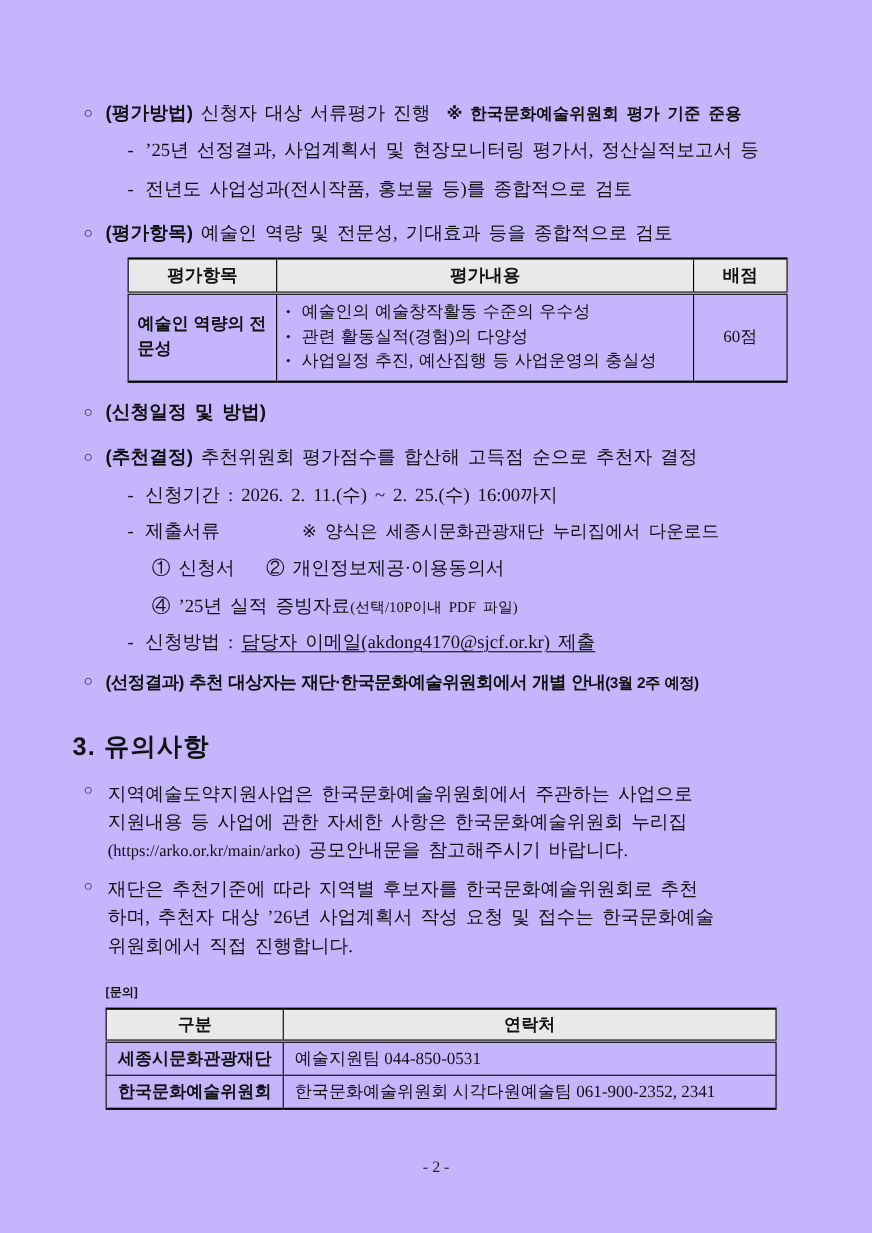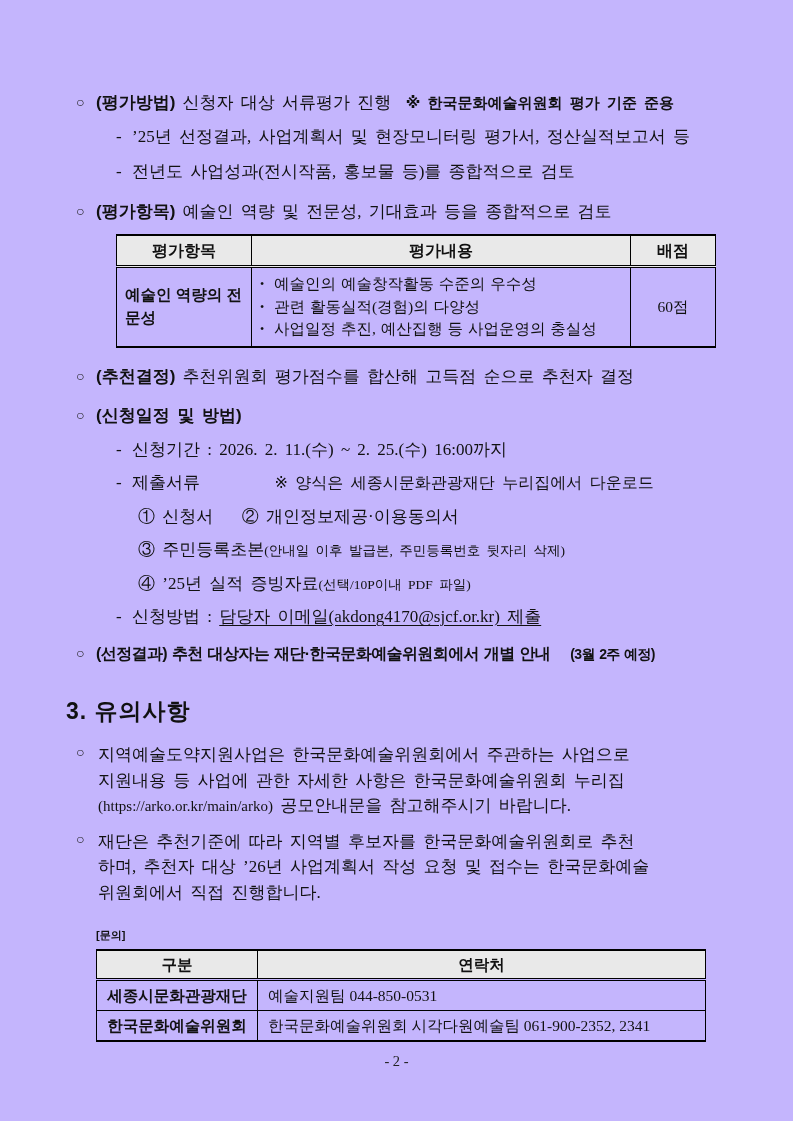--- a/index.html
+++ b/index.html
@@ -51,21 +51,21 @@
   .ctable th {
     background:#e9e9e9; font-family:Liberation Serif, serif;
     font-weight:bold; font-size:15.5px; padding:2px 4px;
     border:1px solid #000; border-top:2.5px solid #000; border-bottom:3px double #000;
   }
   .ctable td { border:1px solid #000; padding:3px 10px; }
   .ctable tr:last-child td { border-bottom:2.5px solid #000; }
   .ctable .c-org { width:152px; text-align:center; font-family:"Liberation Sans","DejaVu Sans",sans-serif; font-weight:bold; padding:3px 4px; }
 
   .resultline { font-family:"Liberation Sans","DejaVu Sans",sans-serif; font-weight:bold; font-size:16px; letter-spacing:-0.6px; word-spacing:1px; white-space:nowrap; }
-  .resultline .sm2 { font-size:14px;padding-left:20px; }
+  .resultline .sm2 { font-size:14px; }
 
   .footer { position:absolute; left:0; bottom:48px; width:100%; text-align:center; font-size:14.5px; color:#222; }
 
   .mt8{margin-top:8px;} .mt10{margin-top:10px;} .mt12{margin-top:12px;}
   .mt14{margin-top:14px;} .mt16{margin-top:16px;}
 </style>
 </head>
 <body>
 
 <div class="page">
@@ -100,43 +100,40 @@
         <td>
           <div class="bullet-line"><span class="bdot">•</span><span>예술인의 예술창작활동 수준의 우수성</span></div>
           <div class="bullet-line"><span class="bdot">•</span><span>관련 활동실적(경험)의 다양성</span></div>
           <div class="bullet-line"><span class="bdot">•</span><span>사업일정 추진, 예산집행 등 사업운영의 충실성</span></div>
         </td>
         <td class="c-score">60점</td>
       </tr>
     </tbody>
       </table>
 
+    <div class="ln mt14">
+      <span class="circ">○</span><span class="blabel">(신청일정 및 방법)</span>
+    </div>
+
     <div class="ln mt16">
       <span class="circ">○</span><span class="blabel">(추천결정)</span>
       <span>추천위원회 평가점수를 합산해 고득점 순으로 추천자 결정</span>
-    </div>
-
-    <div class="ln mt14">
-      <span class="circ">○</span><span class="blabel">(신청일정 및 방법)</span>
     </div>
     <div class="ln dashline mt8">
       <span class="dash">-</span><span>신청기간 : 2026. 2. 11.(수) ~ 2. 25.(수) 16:00까지</span>
     </div>
     <div class="ln dashline mt8">
       <span class="dash">-</span><span>제출서류</span>
       <span style="display:inline-block;width:60px;"></span>
       <span class="note2">※ 양식은 세종시문화관광재단 누리집에서 다운로드</span>
     </div>
     <div class="ln docline mt8">
       <span>① 신청서</span>
       <span style="display:inline-block;width:14px;"></span>
       <span>② 개인정보제공·이용동의서</span>
-    </div>
-    <div class="ln docline mt8">
-      <span>③ 주민등록초본</span><span class="sm">(안내일 이후 발급본, 주민등록번호 뒷자리 삭제)</span>
     </div>
     <div class="ln docline mt8">
       <span>④ ’25년 실적 증빙자료</span><span class="sm">(선택/10P이내 PDF 파일)</span>
     </div>
     <div class="ln dashline mt8">
       <span class="dash">-</span><span>신청방법 :</span>
       <span class="u">담당자 이메일(akdong4170@sjcf.or.kr) 제출</span>
     </div>
 
     <div class="resultline mt12">

